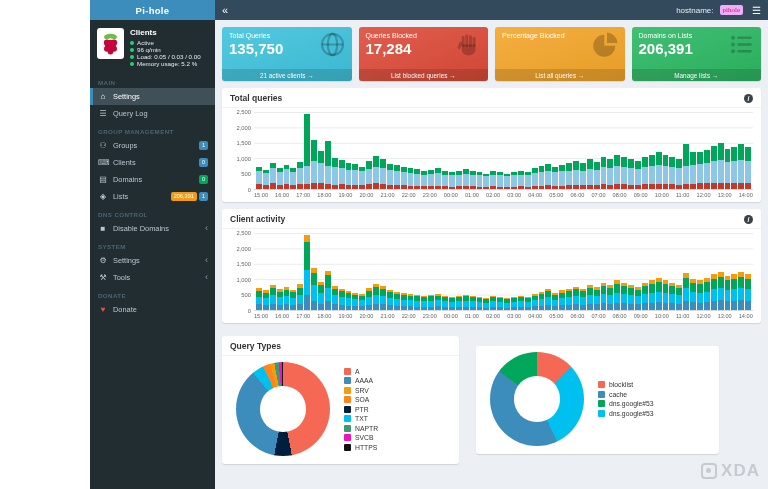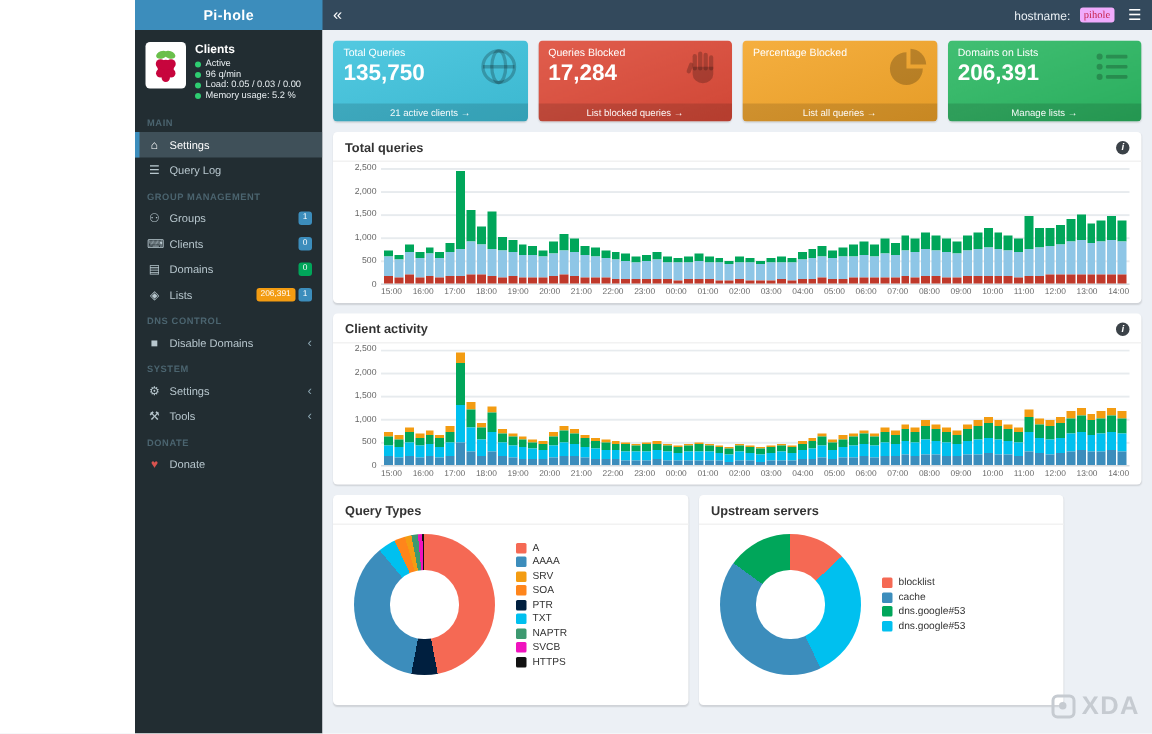--- a/index.html
+++ b/index.html
@@ -70,21 +70,21 @@
   .plot { position:relative; margin-left:24px; height:78px;
           background:linear-gradient(#e7ebee 1px, transparent 1px); background-size:100% 20%;
           border-bottom:1px solid #d6dbdf; }
   .bars { position:absolute; left:0; right:0; top:0; bottom:0; display:flex; align-items:flex-end; gap:1px; padding:0 2px; }
   .bar { flex:1; height:100%; display:flex; flex-direction:column-reverse; }
   .seg { width:100%; }
   .ylabels { position:absolute; left:0; top:0; width:21px; height:78px; }
   .ytick { position:absolute; right:0; transform:translateY(-50%); font-size:5.8px; color:#666; }
   .xlabels { margin-left:24px; display:flex; justify-content:space-between; font-size:5.6px; color:#666; padding-top:2px; }
 
-  .bottom-row { display:flex; gap:7px; height:140px; flex:0 0 140px; }
+  .bottom-row { display:flex; gap:17px; height:140px; flex:0 0 140px;align-items:center; }
   .panel.qt { width:237px; flex:0 0 237px; }
   .panel.us { width:243px; flex:0 0 243px; }
   .bottom-spacer { flex:1; }
   .donut-wrap { display:flex; align-items:center; gap:14px; padding:6px 12px 8px 14px; }
   .donut { width:94px; height:94px; border-radius:50%; position:relative; flex:0 0 94px; }
   .donut::after { content:""; position:absolute; top:26%; left:26%; right:26%; bottom:26%;
                   background:#fff; border-radius:50%; }
   .legend { display:flex; flex-direction:column; gap:2.5px; font-size:6.8px; color:#333; }
   .legend-item { display:flex; align-items:center; gap:4px; cursor:pointer; }
   .legend-swatch { width:7px; height:7px; border-radius:1px; flex:0 0 7px; }
@@ -1198,23 +1198,20 @@
                   <span>SVCB</span>
                 </div>
                 <div class="legend-item">
                   <span class="legend-swatch" style="background: rgb(17, 17, 17);"></span>
                   <span>HTTPS</span>
                 </div>
               </div>
           </div>
         </div>
         <div class="panel us">
-          <div class="panel-header">
-            <span>Upstream servers</span>
-          </div>
           <div class="donut-wrap">
             <div class="donut" style="background: conic-gradient(rgb(245, 105, 84) 0%, rgb(245, 105, 84) 13%, rgb(0, 192, 239) 13%, rgb(0, 192, 239) 43%, rgb(60, 141, 188) 43%, rgb(60, 141, 188) 85%, rgb(0, 166, 90) 85%, rgb(0, 166, 90) 100%);"></div>
             <div class="legend">
                 <div class="legend-item">
                   <span class="legend-swatch" style="background: rgb(245, 105, 84);"></span>
                   <span>blocklist</span>
                 </div>
                 <div class="legend-item">
                   <span class="legend-swatch" style="background: rgb(60, 141, 188);"></span>
                   <span>cache</span>

